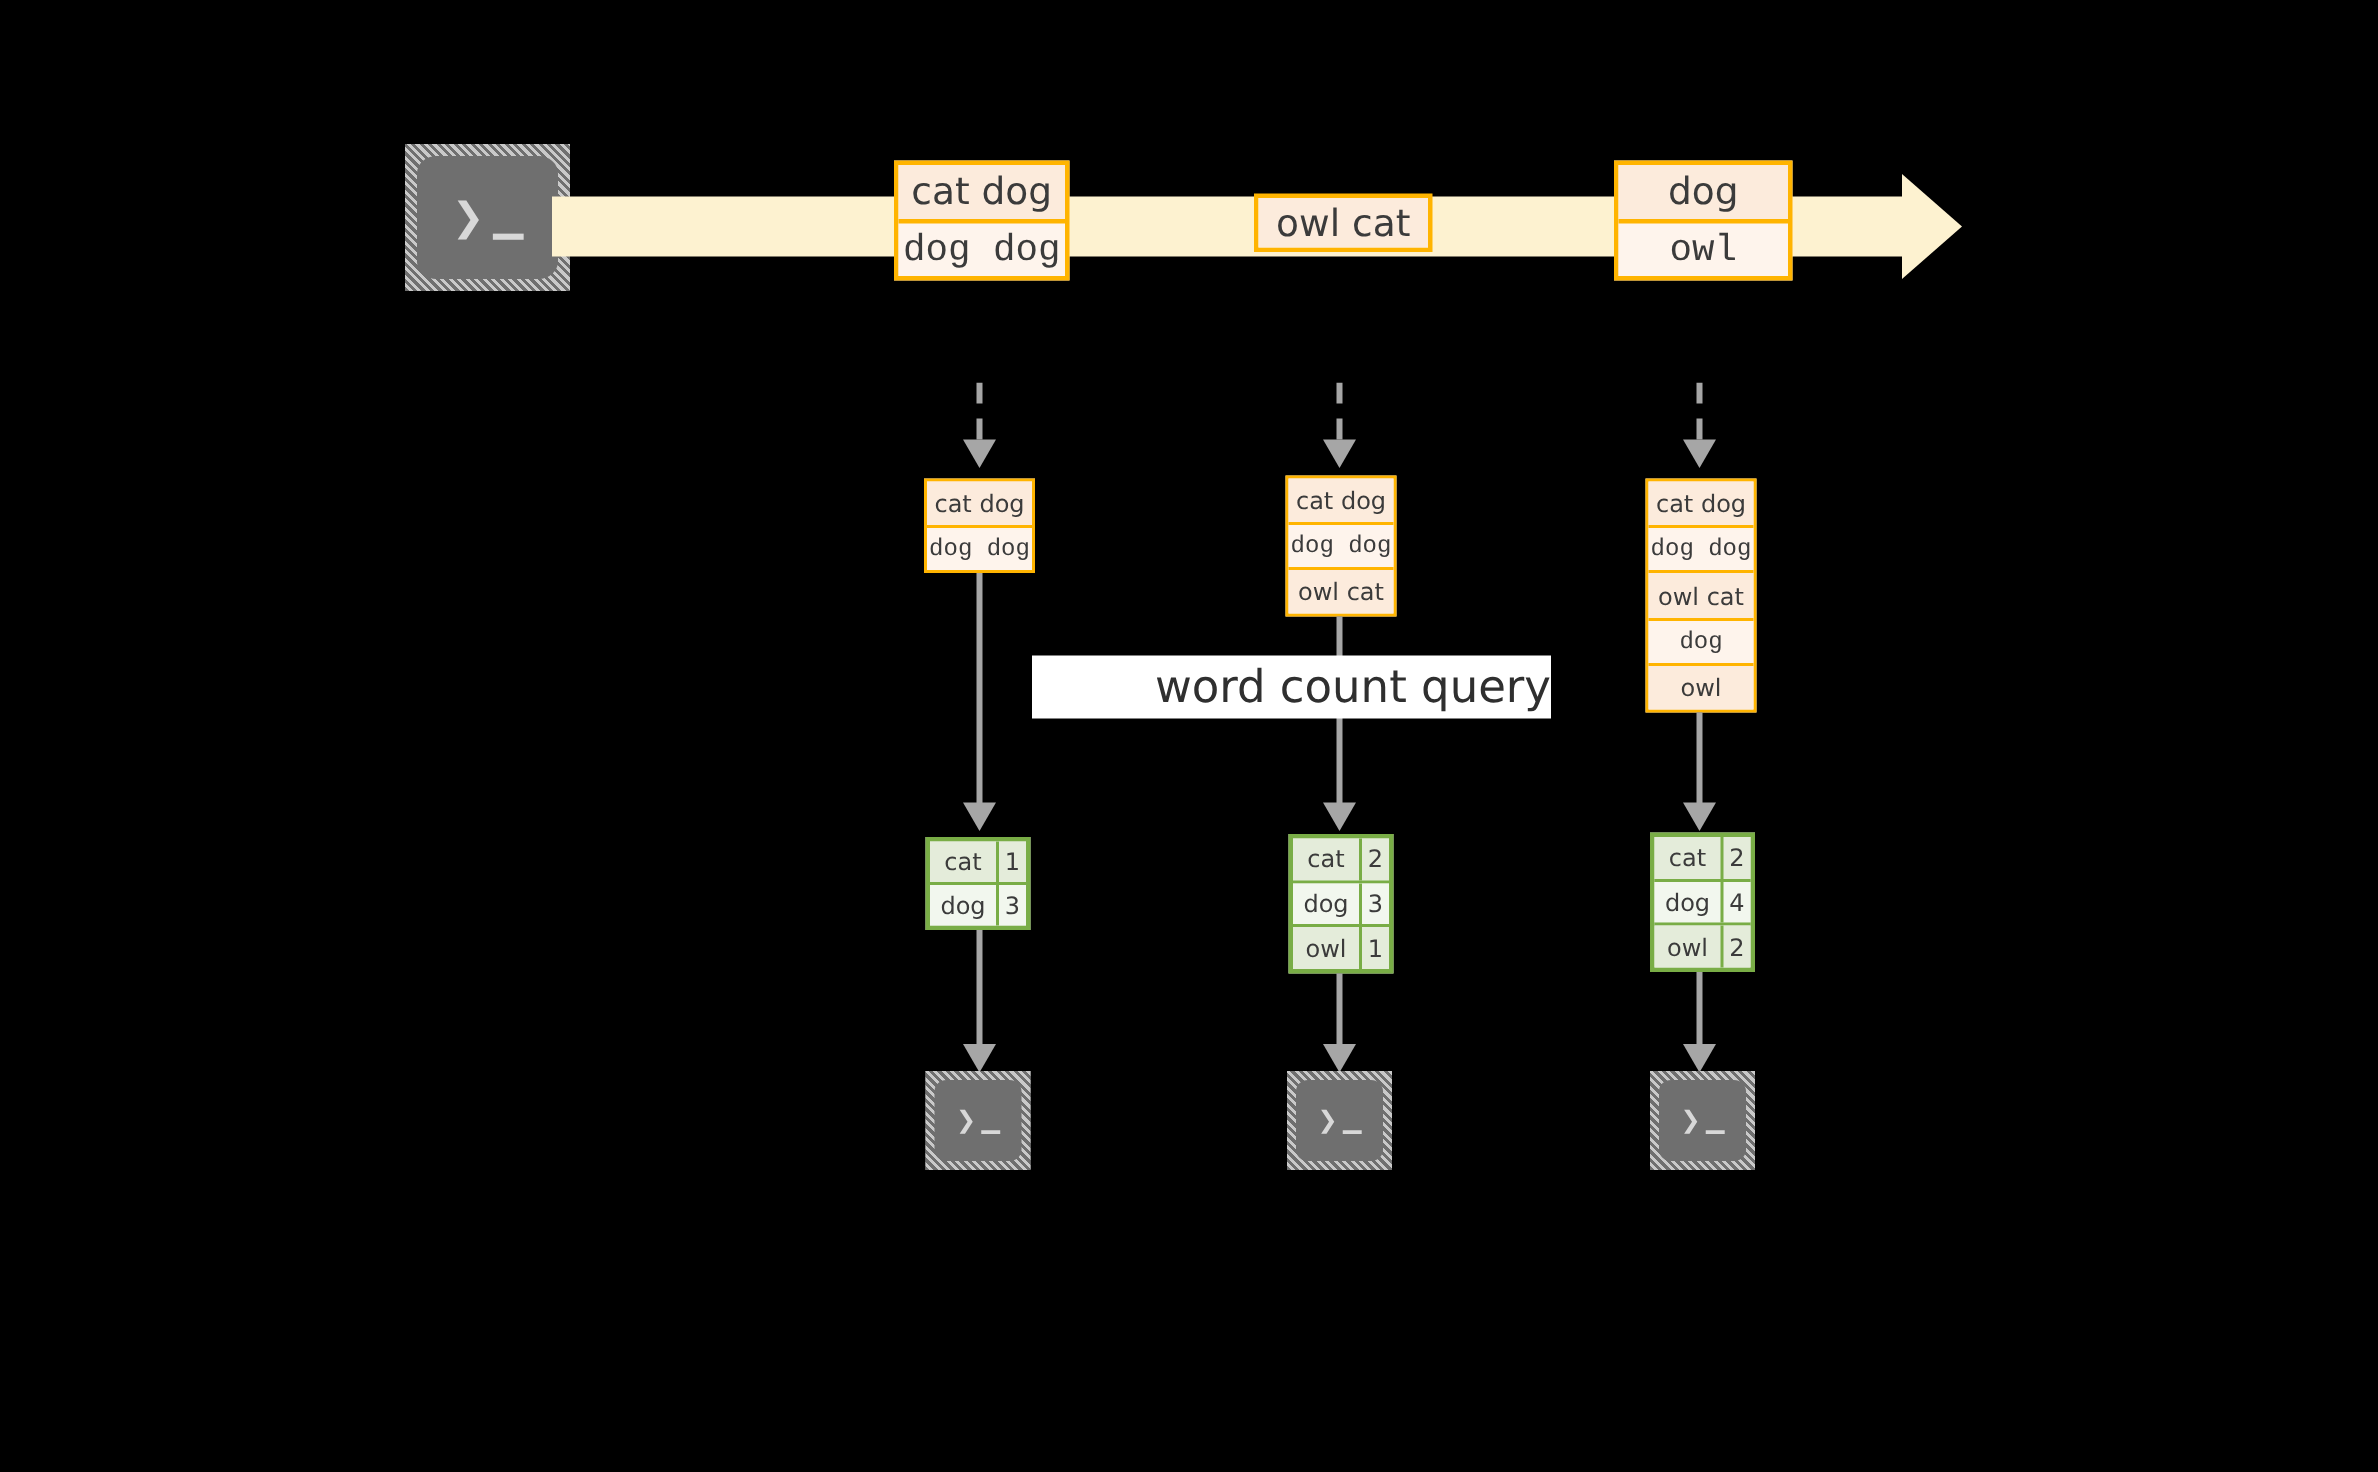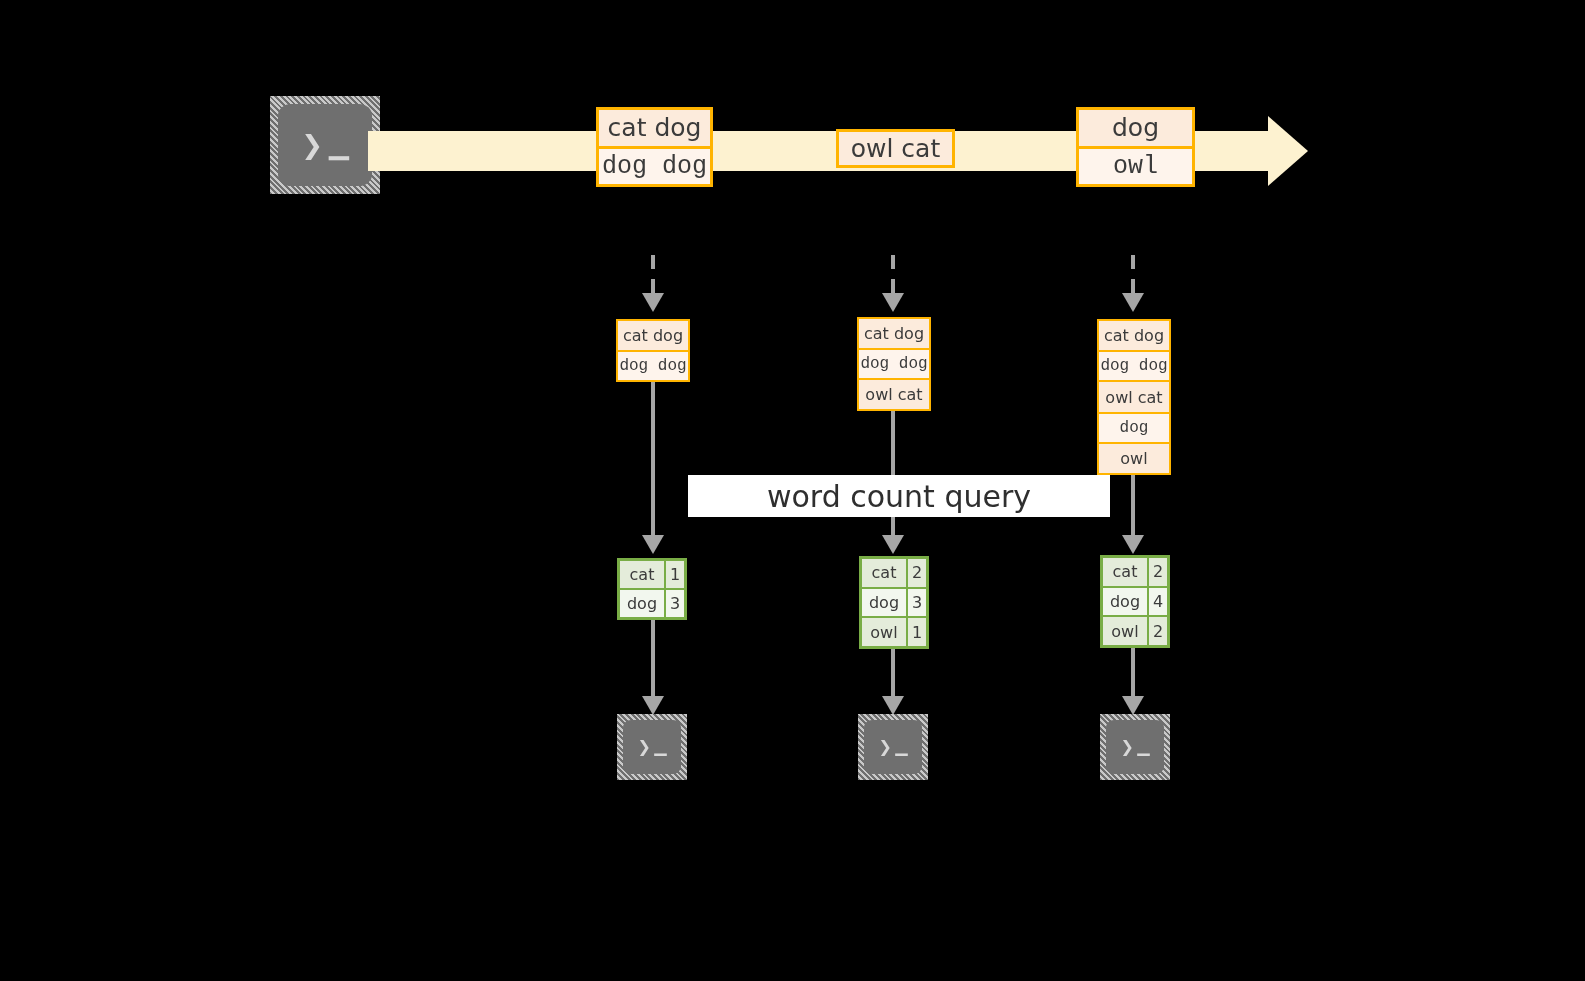--- a/index.html
+++ b/index.html
@@ -214,21 +214,21 @@
 
   <div class="line-solid" style="left:651px; top:382px; height:155px;"></div>
   <div class="arrow-down" style="left:642px; top:535px;"></div>
 
   <div class="line-solid" style="left:891px; top:411px; height:126px;"></div>
   <div class="arrow-down" style="left:882px; top:535px;"></div>
 
   <div class="line-solid" style="left:1131px; top:475px; height:62px;"></div>
   <div class="arrow-down" style="left:1122px; top:535px;"></div>
 
-  <div class="query-band" style="left:688px; top:475px; width:422px; height:42px;">
+  <div class="query-band" style="left:688px; top:437px; width:346px; height:42px;justify-content:flex-end;">
     <span>word count query</span>
   </div>
 
   <div class="gbox" style="left:617px; top:558px; width:70px; height:62px;">
     <div class="grow">
       <div class="gcell word">cat</div>
       <div class="gcell count">1</div>
     </div>
     <div class="grow alt">
       <div class="gcell word">dog</div>

